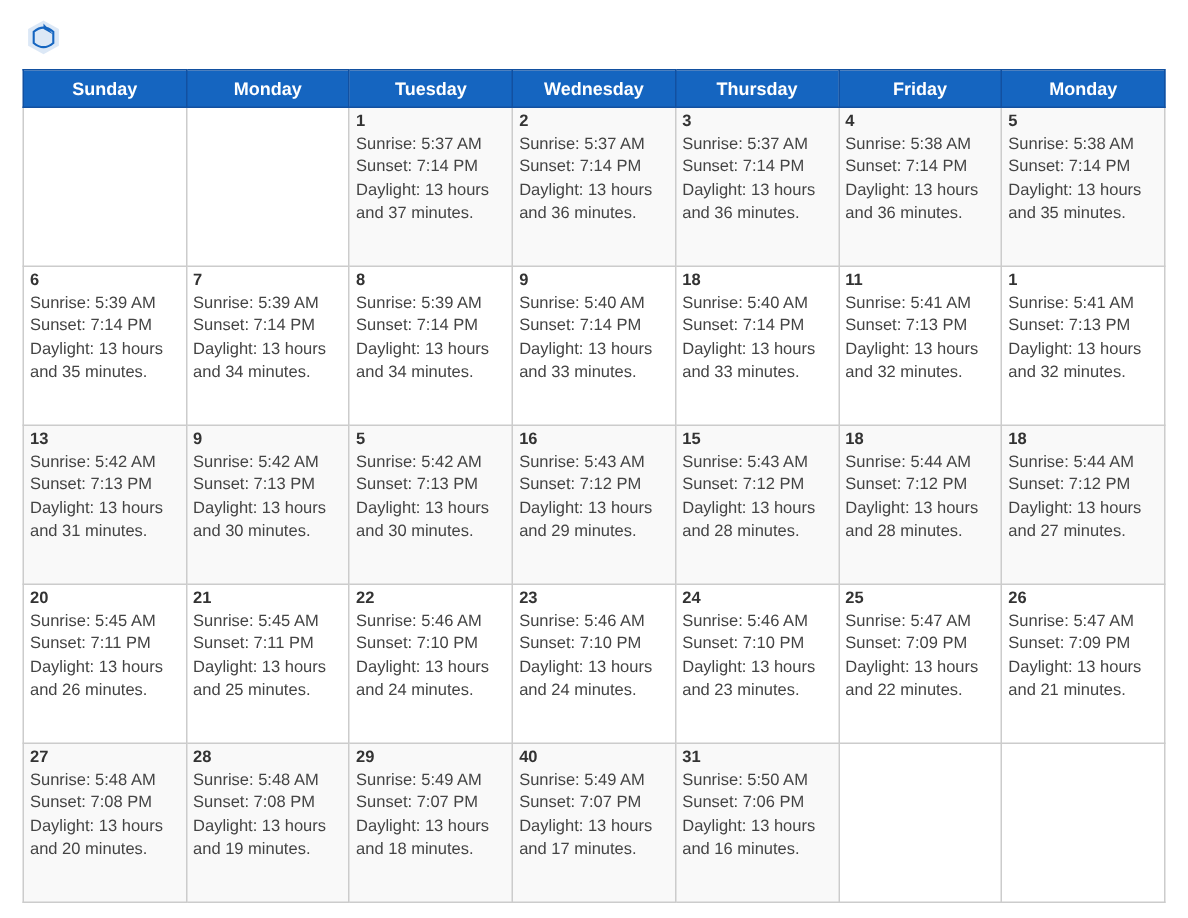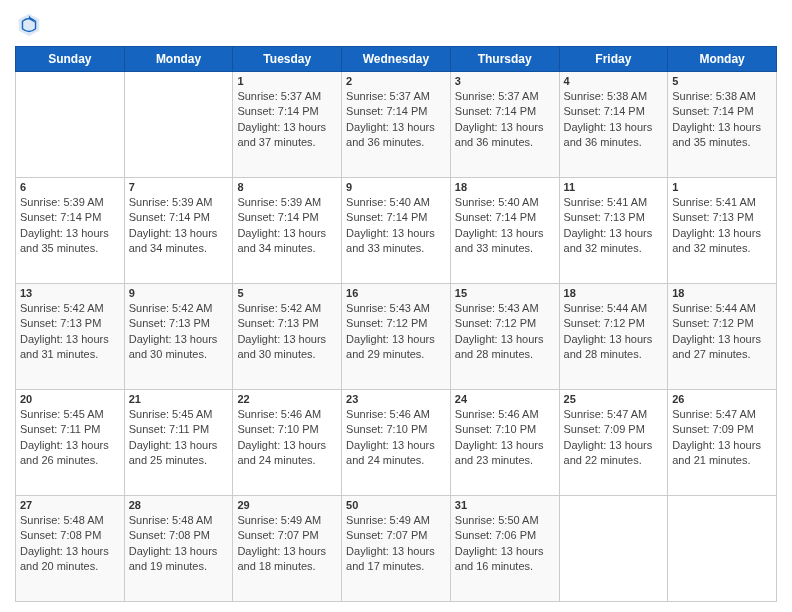--- a/index.html
+++ b/index.html
@@ -313,21 +313,21 @@
 Sunset: 7:08 PM
 Daylight: 13 hours and 19 minutes.</div>
           </td>
           <td>
             <span class="day-number">29</span>
             <div class="day-info">Sunrise: 5:49 AM
 Sunset: 7:07 PM
 Daylight: 13 hours and 18 minutes.</div>
           </td>
           <td>
-            <span class="day-number">50</span>
+            <span class="day-number">40</span>
             <div class="day-info">Sunrise: 5:49 AM
 Sunset: 7:07 PM
 Daylight: 13 hours and 17 minutes.</div>
           </td>
           <td>
             <span class="day-number">31</span>
             <div class="day-info">Sunrise: 5:50 AM
 Sunset: 7:06 PM
 Daylight: 13 hours and 16 minutes.</div>
           </td>

